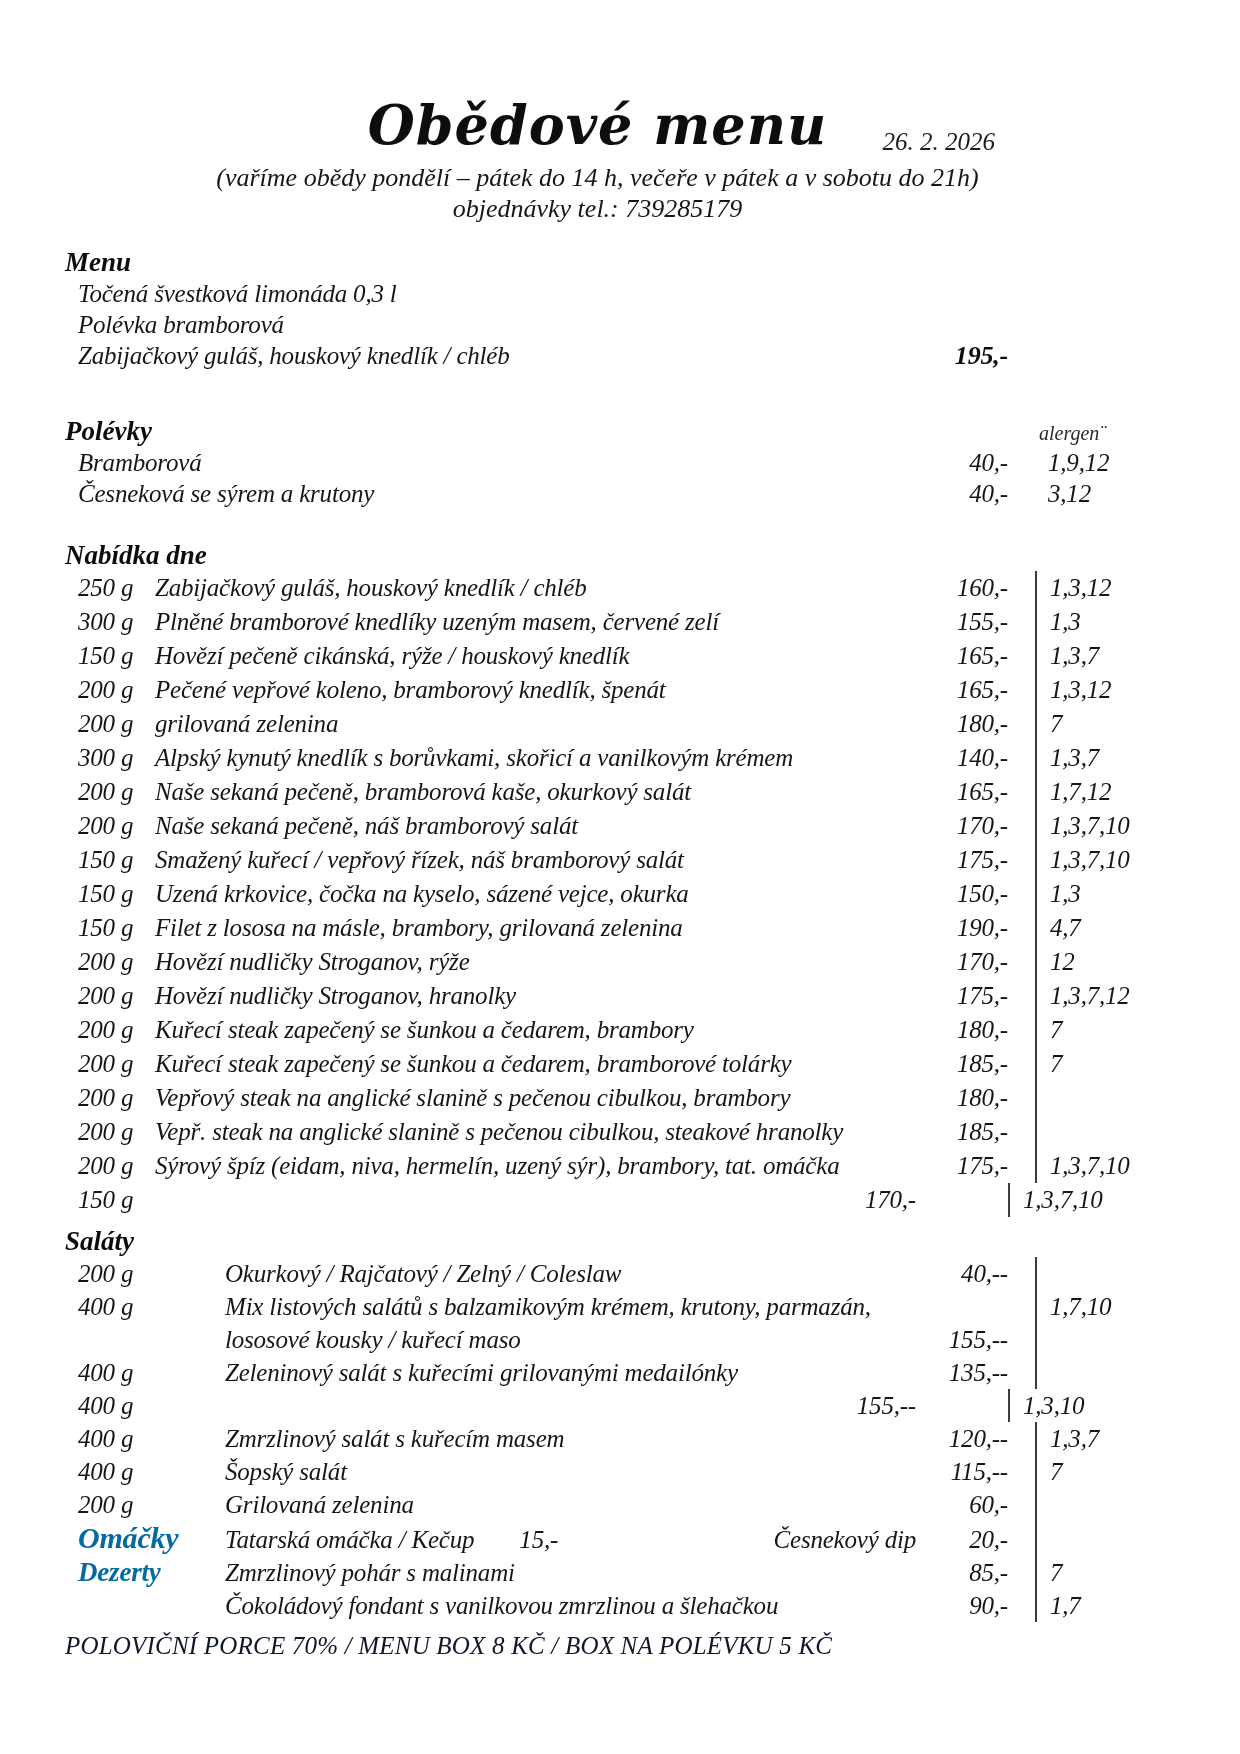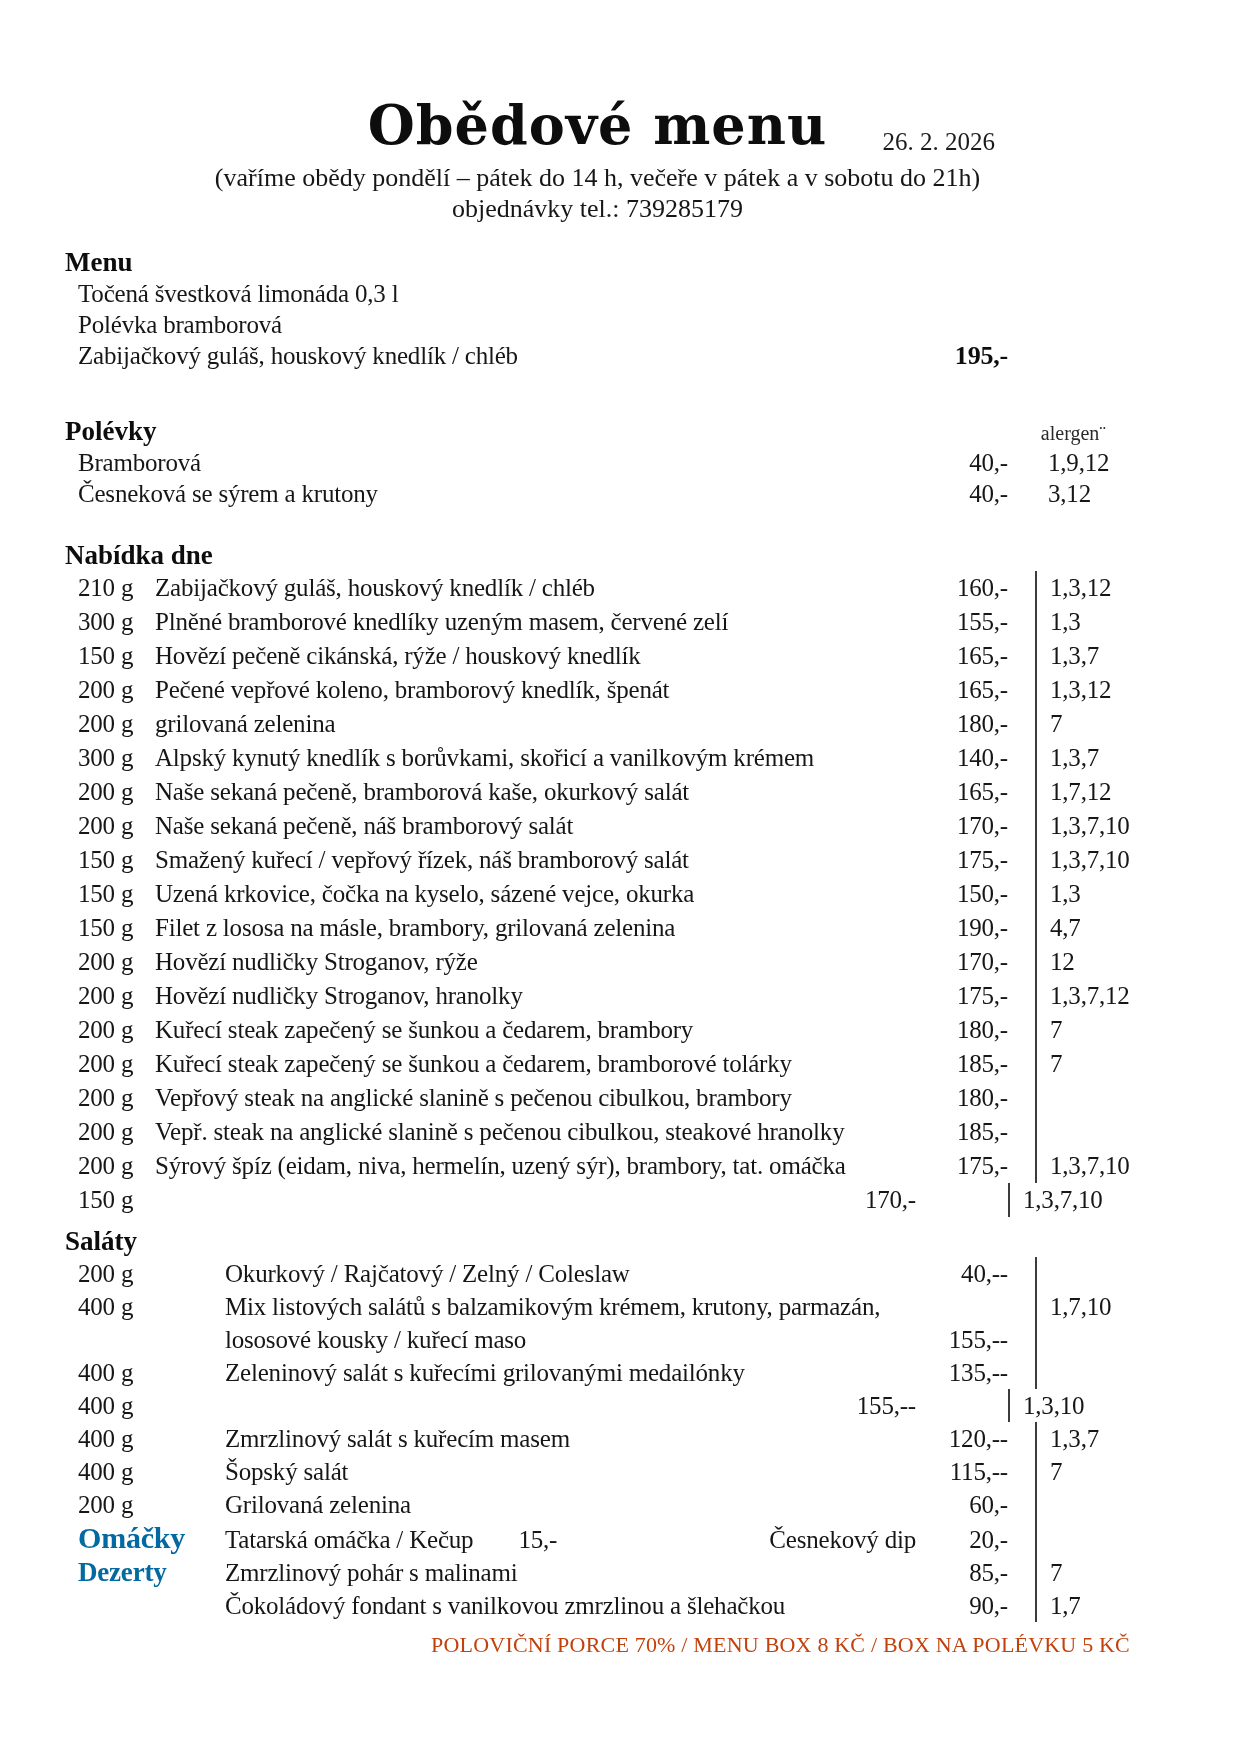--- a/index.html
+++ b/index.html
@@ -3,20 +3,21 @@
 <meta charset="utf-8">
 <style>
   html,body{margin:0;padding:0;background:#888;}
   .page{
     position:relative;
     width:1240px;height:1754px;
     margin:0 auto;
     background:#ffffff;
     color:#161616;
     font-family:"Liberation Serif","DejaVu Serif",serif;
+    font-style:italic;
     overflow:hidden;
   }
   .content{padding:0 110px 0 65px;}
 
   
   .title-row{position:relative;padding-top:96px;text-align:center;}
   .title{
     font-family:"DejaVu Serif","Liberation Serif",serif;
     font-weight:bold;font-size:54px;line-height:58px;letter-spacing:1px;
     color:#0d0d0d;
@@ -50,21 +51,21 @@
   .pbold .p{font-weight:bold;font-size:26px;color:#0d0d0d;}
 
   
   .lbl{font-weight:bold;color:#0369a1;font-size:27px;}
   .lbl.big{font-size:30px;}
   .sauce-n{display:flex;align-items:flex-end;}
   .sp15{margin-left:45px;white-space:nowrap;}
   .grow{flex:1;}
 
   
-  .footer{margin-top:10px;text-align:right;font-size:22px;letter-spacing:0.2px;color:#c2410c;}
+  .footer{margin-top:10px;text-align:left;font-size:25px;letter-spacing:0.2px;color:#0f172a;}
 </style>
 </head>
 <body>
 
 <div class="page">
   <div class="content">
 
     <div class="title-row">
       <span class="title">Obědové menu</span>
       <span class="date">26. 2. 2026</span>
@@ -109,21 +110,21 @@
     <span class="n"><span class="n1">Česneková se sýrem a krutony</span></span>
     <span class="p">40,-</span>
     <span class="sp"></span>
     <span class="a">3,12</span>
   </div>
       </div>
 
     <div class="sec-head daily-head">Nabídka dne</div>
     <div class="lined">
         <div class="row grid-daily">
-    <span class="w">210 g</span>
+    <span class="w">250 g</span>
     <span class="n"><span class="n1">Zabijačkový guláš, houskový knedlík / chléb</span></span>
     <span class="p">160,-</span>
     <span class="sp"></span>
     <span class="a">1,3,12</span>
   </div>
         <div class="row grid-daily">
     <span class="w">300 g</span>
     <span class="n"><span class="n1">Plněné bramborové knedlíky uzeným masem, červené zelí</span></span>
     <span class="p">155,-</span>
     <span class="sp"></span>

